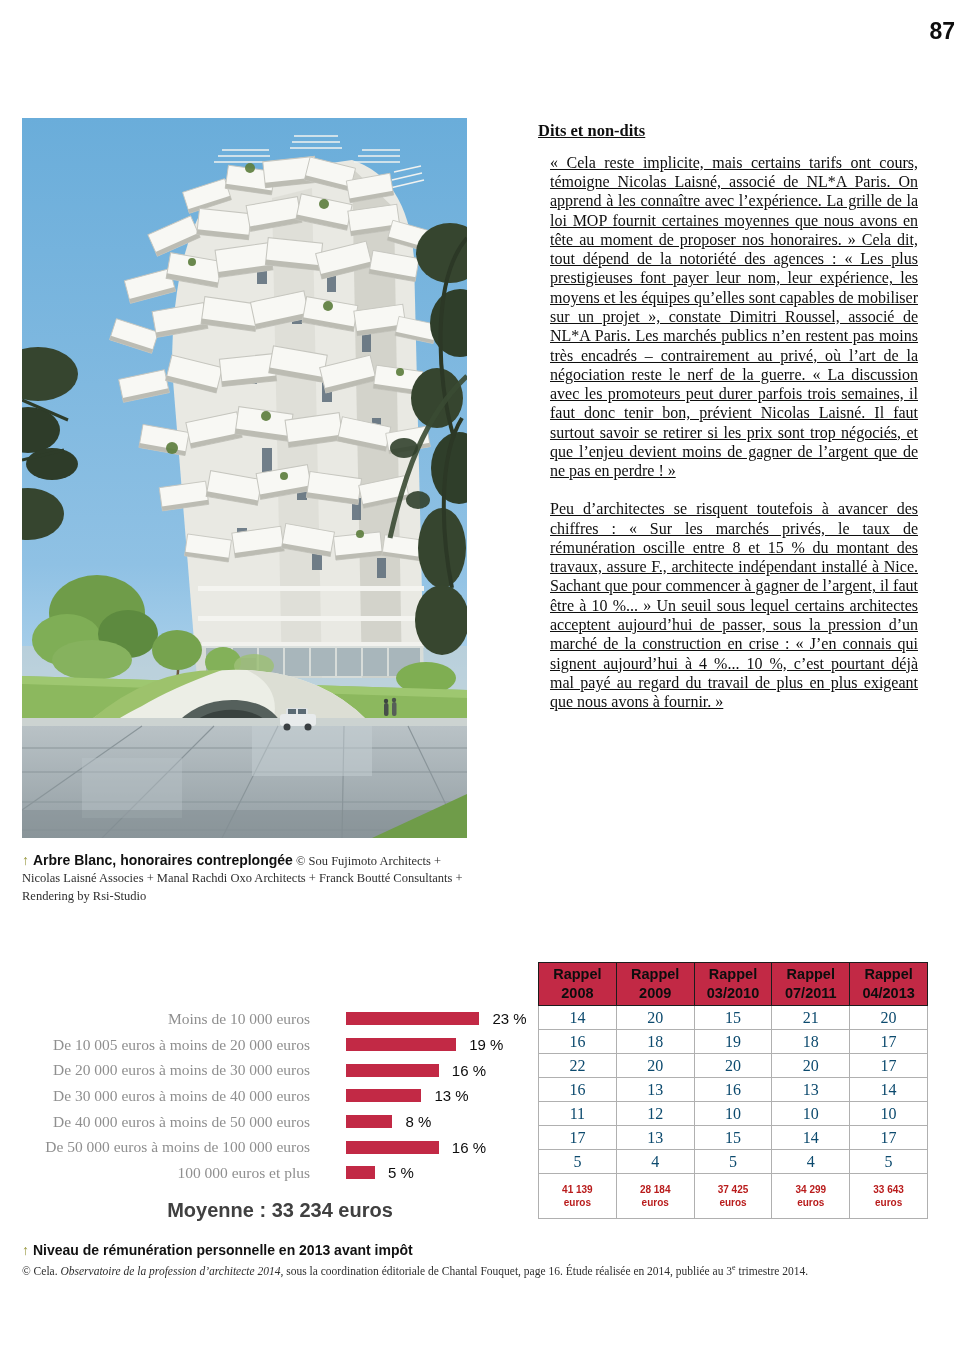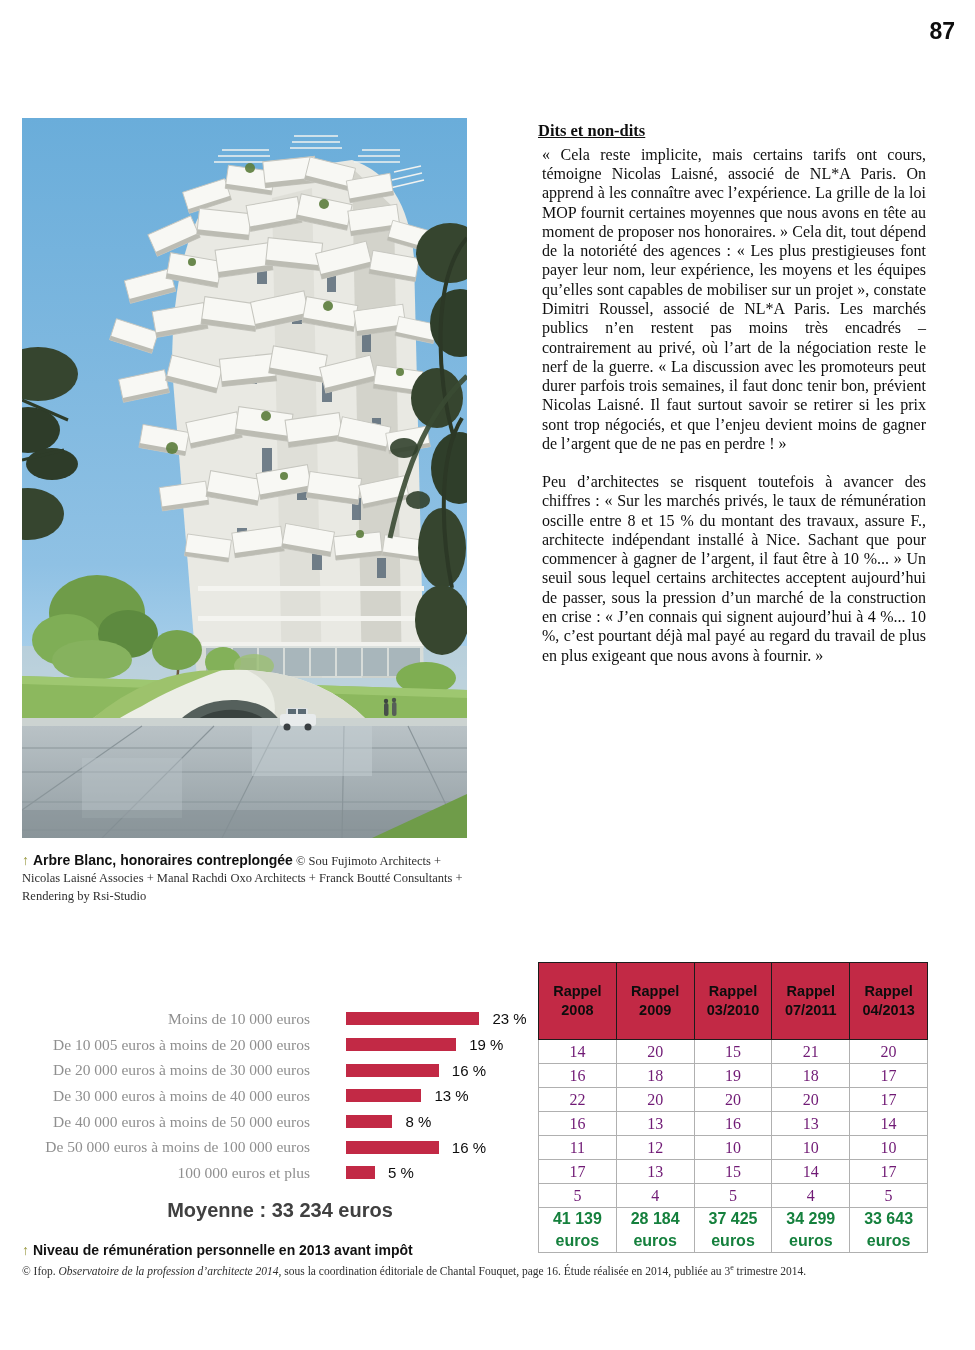--- a/index.html
+++ b/index.html
@@ -15,43 +15,43 @@
 
   .photo-caption{position:absolute;left:22px;top:851px;width:452px;
         font-size:12.5px;line-height:1.38;color:#2e2e2e;}
   .arrow{color:#97973d;font-weight:bold;font-family:"Liberation Sans",sans-serif;font-size:14px;padding-right:4px;}
   .caption-title{font-family:"Liberation Sans",sans-serif;font-weight:bold;font-size:14px;color:#111;}
 
   
   .article{position:absolute;left:538px;top:121px;width:392px;
         font-size:16px;line-height:1.205;text-align:justify;color:#0f0f0f;}
   .article h3{margin:0 0 3px 0;font-size:16.5px;font-weight:bold;text-align:left;text-decoration:underline;}
-  .article p{margin:4px;}
+  .article p{margin:12px;text-decoration:underline;}
   .article p + p{margin-top:19px;}
 
   
   .chart{position:absolute;left:22px;top:1006px;width:516px;}
   .chart-row{display:flex;align-items:center;height:25.7px;}
   .chart-label{width:288px;flex:none;text-align:right;padding-right:36px;
         color:#8f8f8f;font-size:15.5px;white-space:nowrap;}
   .chart-bar{height:13px;background:var(--accent,#c22945);flex:none;}
   .chart-value{margin-left:13px;font-family:"Liberation Sans",sans-serif;
         font-weight:normal;font-size:15px;color:#0d0d0d;white-space:nowrap;}
   .chart-average{margin-top:13px;text-align:center;
         font-family:"Liberation Sans",sans-serif;font-weight:bold;font-size:20px;color:#404040;}
 
   
   .rappel-table{position:absolute;left:538px;top:962px;width:390px;
         border-collapse:collapse;table-layout:fixed;text-align:center;}
   .rappel-table th{background:var(--accent,#c22945);border:1.5px solid #1c1c1c;
         font-family:"Liberation Sans",sans-serif;font-weight:bold;font-size:14.5px;
-        line-height:1.3;color:#0d0d0d;height:40px;padding:18px 0;}
-  .rappel-table td{border:1.5px solid #b0b0b0;font-size:16px;color:#701a75;height:23px;padding:0;}
+        line-height:1.3;color:#0d0d0d;height:40px;padding:1px 0;}
+  .rappel-table td{border:1.5px solid #b0b0b0;font-size:16px;color:#0c4a6e;height:23px;padding:0;}
   .rappel-table tfoot td{font-family:"Liberation Sans",sans-serif;font-weight:bold;
-        font-size:16px;line-height:1.35;color:#15803d;height:44px;}
+        font-size:10px;line-height:1.35;color:#b91c1c;height:44px;}
 
   
   .footnote{position:absolute;left:22px;top:1241px;width:940px;}
   .footnote-title{font-family:"Liberation Sans",sans-serif;font-weight:bold;font-size:14px;color:#111;}
   .footnote-credit{margin-top:4px;font-size:11.5px;color:#2e2e2e;}
   .footnote-credit sup{font-size:8px;}
 </style>
 </head>
 <body>
 
@@ -382,17 +382,17 @@
           <td>33 643<br>euros</td>
         </tr>
       </tfoot>
   </table>
 
   <div class="footnote">
     <div class="footnote-title-line">
       <span class="arrow">↑</span><span class="footnote-title">Niveau de rémunération personnelle en 2013 avant impôt</span>
     </div>
     <div class="footnote-credit">
-      <span>© Ifop. </span><i>Observatoire de la profession d’architecte 2014</i><span>, sous la coordination éditoriale de Chantal Fouquet, page 16. Étude réalisée en 2014, publiée au 3</span><sup>e</sup><span> trimestre 2014.</span>
+      <span>© Cela. </span><i>Observatoire de la profession d’architecte 2014</i><span>, sous la coordination éditoriale de Chantal Fouquet, page 16. Étude réalisée en 2014, publiée au 3</span><sup>e</sup><span> trimestre 2014.</span>
     </div>
   </div>
 
 </div>
 
 </body></html>

